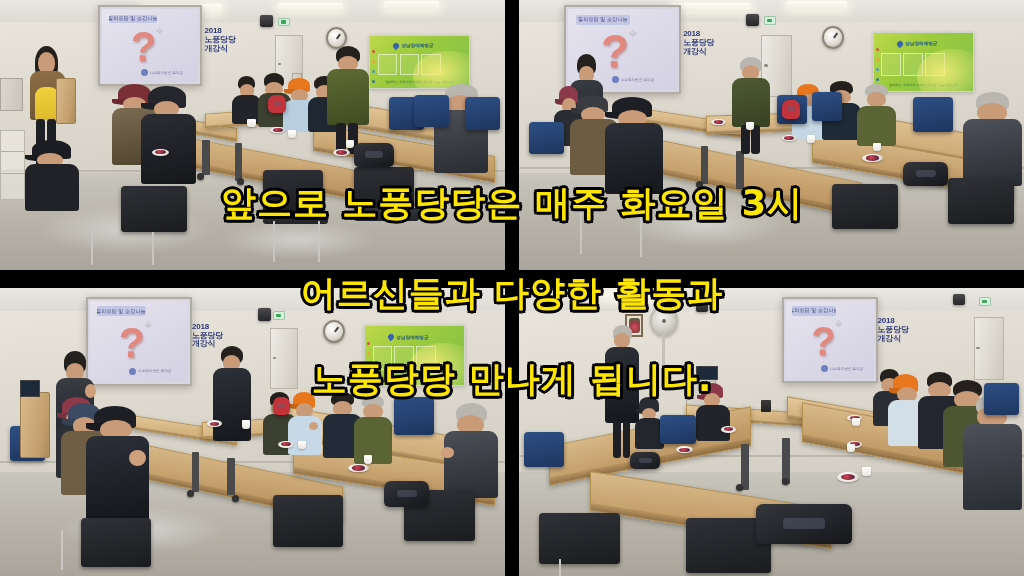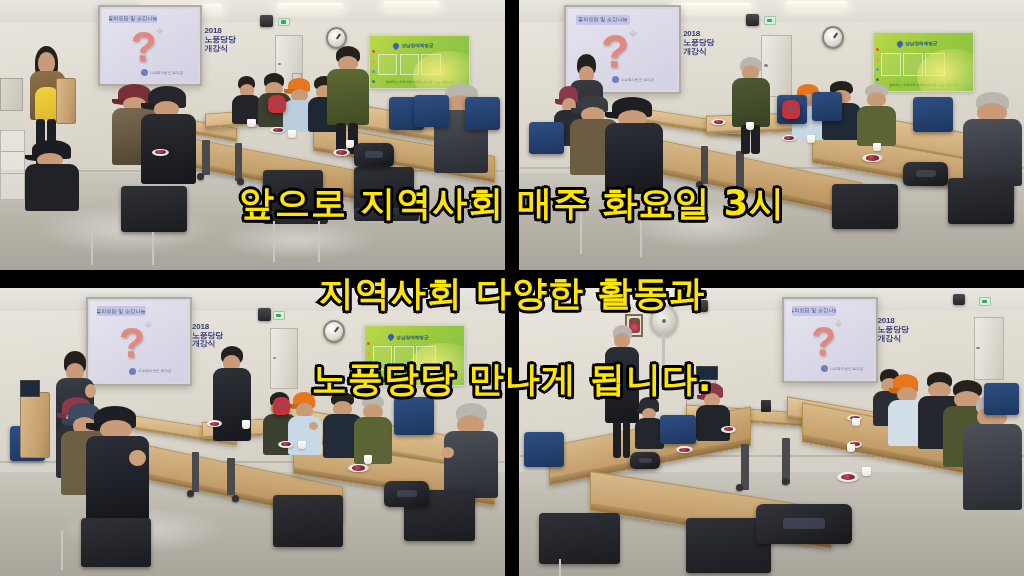--- a/index.html
+++ b/index.html
@@ -920,18 +920,18 @@
       <div class="penholder" style="left:48%;top:39%;width:2%;height:4%;"></div>
       <div class="bag" style="left:22%;top:57%;width:6%;height:6%;"></div>
       <div class="bag" style="left:47%;top:75%;width:19%;height:14%;"></div>
     </div>
   </div>
 
   <div class="gutter" style="left:505px;top:0;width:14px;height:576px;"></div>
   <div class="gutter" style="left:0;top:270px;width:1024px;height:18px;"></div>
 
   <div id="captions">
-    <div class="cap-line" id="cap-1">앞으로 지역사회 매주 화요일  3시</div>
-    <div class="cap-line" id="cap-2">지역사회  다양한  활동과</div>
+    <div class="cap-line" id="cap-1">앞으로 노풍당당은 매주 화요일  3시</div>
+    <div class="cap-line" id="cap-2">어르신들과  다양한  활동과</div>
     <div class="cap-line" id="cap-3">노풍당당  만나게  됩니다.</div>
   </div>
 
 </div>
 
 </body></html>

